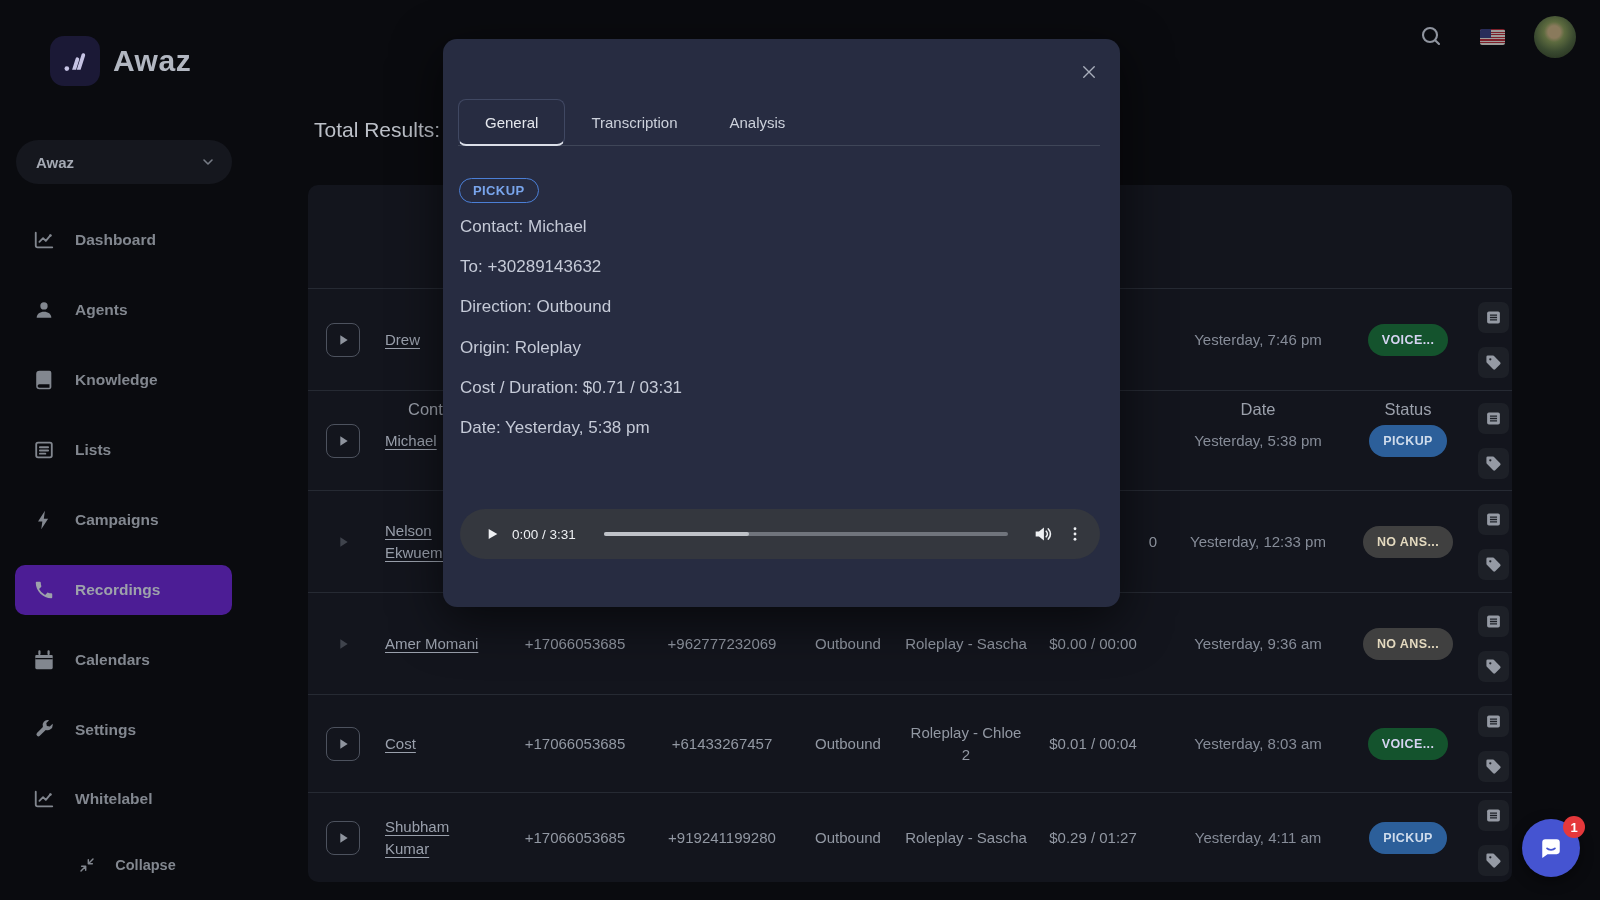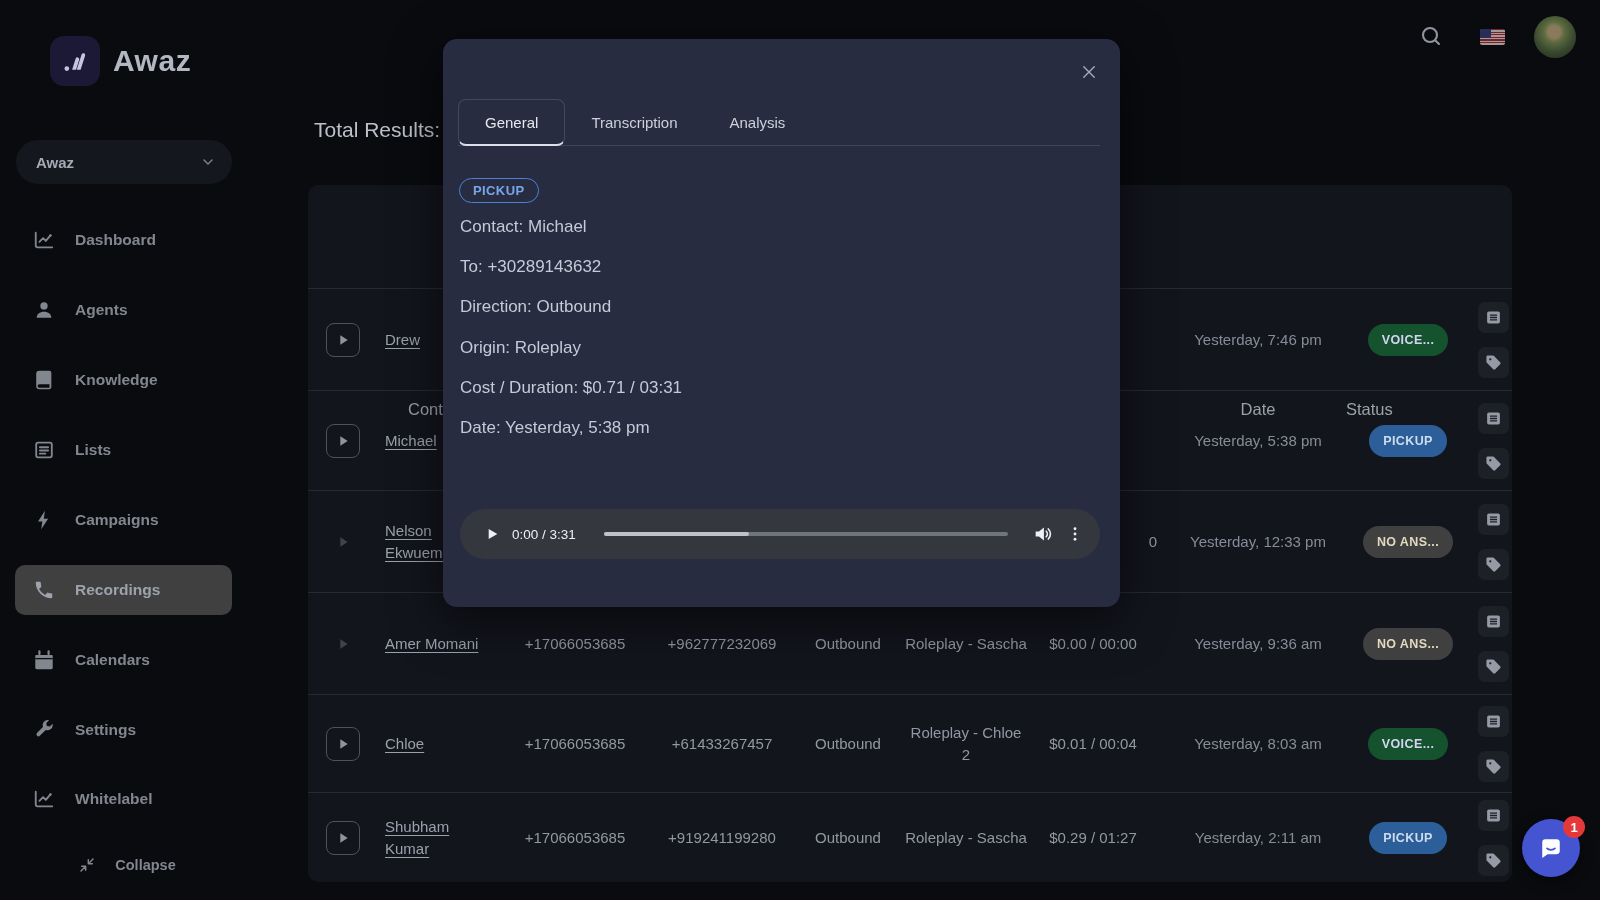--- a/index.html
+++ b/index.html
@@ -18,21 +18,21 @@
 
   .workspace { position:absolute; left:16px; top:140px; width:216px; height:44px; border-radius:22px;
     background:#15171e; display:flex; align-items:center; padding:0 16px 0 20px; cursor:pointer; }
   .workspace span { font-size:15px; font-weight:600; color:#a5aab4; flex:1; }
   .workspace .chev { color:#767b85; width:16px; height:16px; }
 
   .nav-item { position:absolute; left:15px; width:217px; height:50px; border-radius:10px;
     display:flex; align-items:center; padding-left:18px; gap:20px; cursor:pointer; color:#82878f; }
   .nav-item .nico { width:22px; height:22px; display:flex; }
   .nav-item .nlabel { font-size:15.5px; font-weight:600; }
-  .nav-item.active { background:#404040; color:#9da2ab; }
+  .nav-item.active { background:#4c1d95; color:#9da2ab; }
 
   .collapse-btn { position:absolute; left:0; top:850px; width:255px; height:30px; display:flex;
     align-items:center; justify-content:center; gap:20px; color:#82878f; font-size:14.5px; font-weight:600; cursor:pointer; }
   .collapse-btn svg { width:16px; height:16px; }
 
   
   .search-btn { position:absolute; left:1419px; top:24px; width:24px; height:24px; color:#8f949e; cursor:pointer; }
   .flag { position:absolute; left:1480px; top:29px; width:25px; height:16px; border-radius:2px; overflow:hidden;
     background:repeating-linear-gradient(to bottom, #93242f 0 1.3px, #b8b6b2 1.3px 2.6px); opacity:.85; }
   .flag::after { content:""; position:absolute; left:0; top:0; width:11px; height:8.5px; background:#2e3368; }
@@ -40,21 +40,21 @@
     background:radial-gradient(circle at 48% 38%, #8a7a5c 0 18%, #5d6b3f 30%, #3a4a30 58%, #1e2719 100%); cursor:pointer; }
 
   
   .total-results { position:absolute; left:314px; top:118px; font-size:21px; font-weight:500; color:#bcc0c8; }
 
   .table-wrap { position:absolute; left:308px; top:185px; width:1204px; height:697px;
     background:#13151d; border-radius:10px; overflow:hidden; }
   .th { position:absolute; top:215px; font-size:16.5px; font-weight:500; color:#9ba0ab; }
   .th-contact { left:100px; }
   .th-date { left:866px; width:168px; text-align:center; }
-  .th-status { left:1038px; width:124px; }
+  .th-status { left:1038px; width:124px; text-align:center; }
 
   .trow { position:absolute; left:0; width:100%; border-top:1px solid #262a33; }
   .cell { position:absolute; top:0; bottom:0; display:flex; align-items:center; justify-content:center;
     font-size:15px; color:#9298a3; text-align:center; line-height:22px; }
   .c-name { left:77px; width:98px; justify-content:flex-start; text-align:left;
     color:#9aa0ac; text-decoration:underline; text-underline-offset:3px; cursor:pointer; }
   .c-from { left:187px; width:160px; }
   .c-to   { left:334px; width:160px; }
   .c-dir  { left:490px; width:100px; }
   .c-origin { left:597px; width:122px; }
@@ -369,21 +369,21 @@
         </button>
     </div>
   </div>
 
   <div class="trow" style="top:509px;height:98px">
     <button class="play-btn">
         <svg viewBox="0 0 24 24" fill="currentColor">
           <path d="M8 5v14l11-7z"></path>
         </svg>
       </button>
-    <a class="cell c-name">Chloe</a>
+    <a class="cell c-name">Cost</a>
     <div class="cell c-from">+17066053685</div>
     <div class="cell c-to">+61433267457</div>
     <div class="cell c-dir">Outbound</div>
     <div class="cell c-origin">Roleplay - Chloe 2</div>
     <div class="cell c-cost">$0.01 / 00:04</div>
     <div class="cell c-date">Yesterday, 8:03 am</div>
     <div class="cell c-status">
         <span class="badge voicemail">VOICE...</span>
       </div>
     <div class="actions">
@@ -407,21 +407,21 @@
         <svg viewBox="0 0 24 24" fill="currentColor">
           <path d="M8 5v14l11-7z"></path>
         </svg>
       </button>
     <a class="cell c-name">Shubham Kumar</a>
     <div class="cell c-from">+17066053685</div>
     <div class="cell c-to">+919241199280</div>
     <div class="cell c-dir">Outbound</div>
     <div class="cell c-origin">Roleplay - Sascha</div>
     <div class="cell c-cost">$0.29 / 01:27</div>
-    <div class="cell c-date">Yesterday, 2:11 am</div>
+    <div class="cell c-date">Yesterday, 4:11 am</div>
     <div class="cell c-status">
         <span class="badge pickup">PICKUP</span>
       </div>
     <div class="actions">
       <button class="tile">
           <svg viewBox="0 0 24 24">
             <rect x="3" y="3.5" width="18" height="17" rx="2.5" fill="currentColor"></rect>
             <path d="M7 8.5h10M7 12h10M7 15.5h10" stroke="#1d2027" stroke-width="1.8"></path>
           </svg>
         </button>

